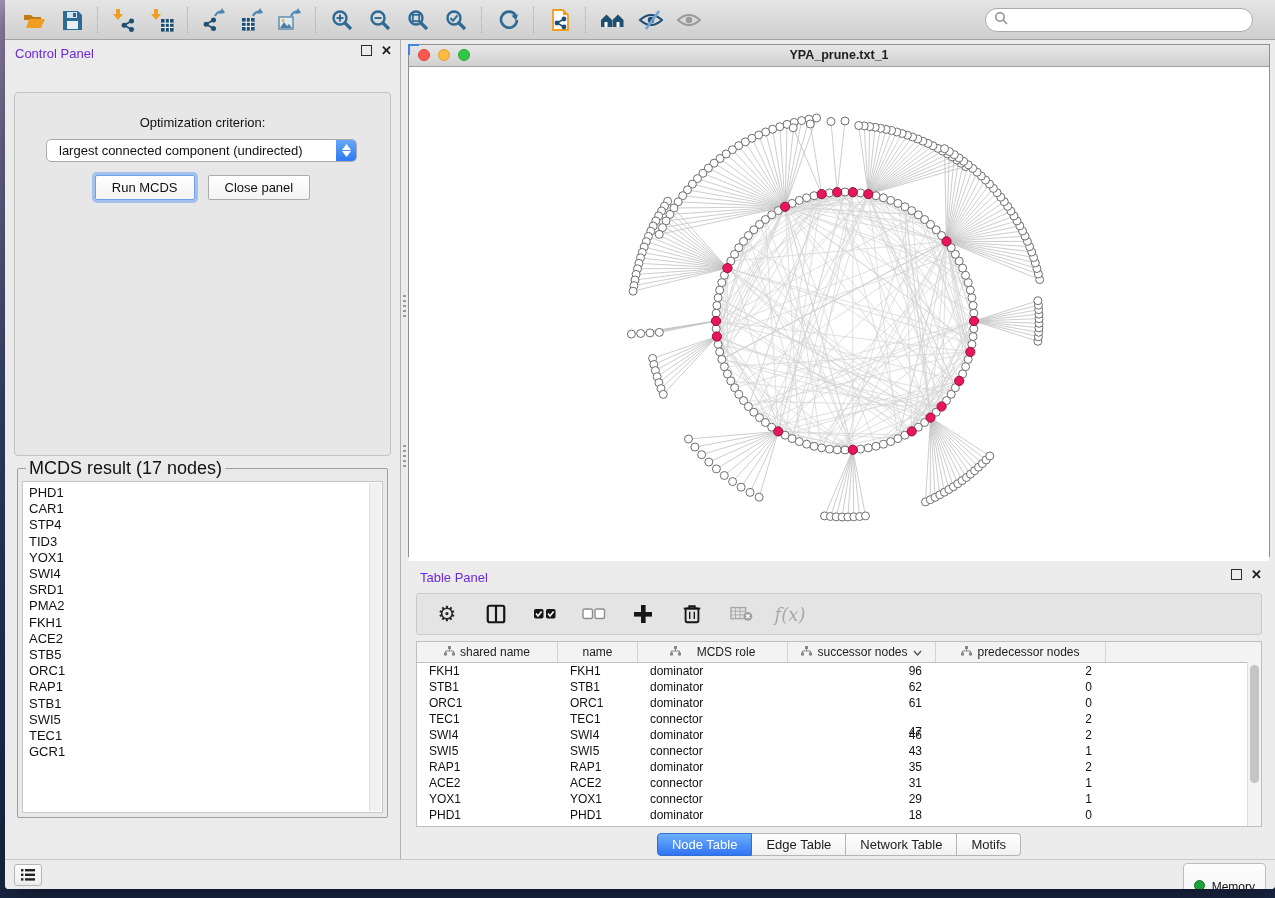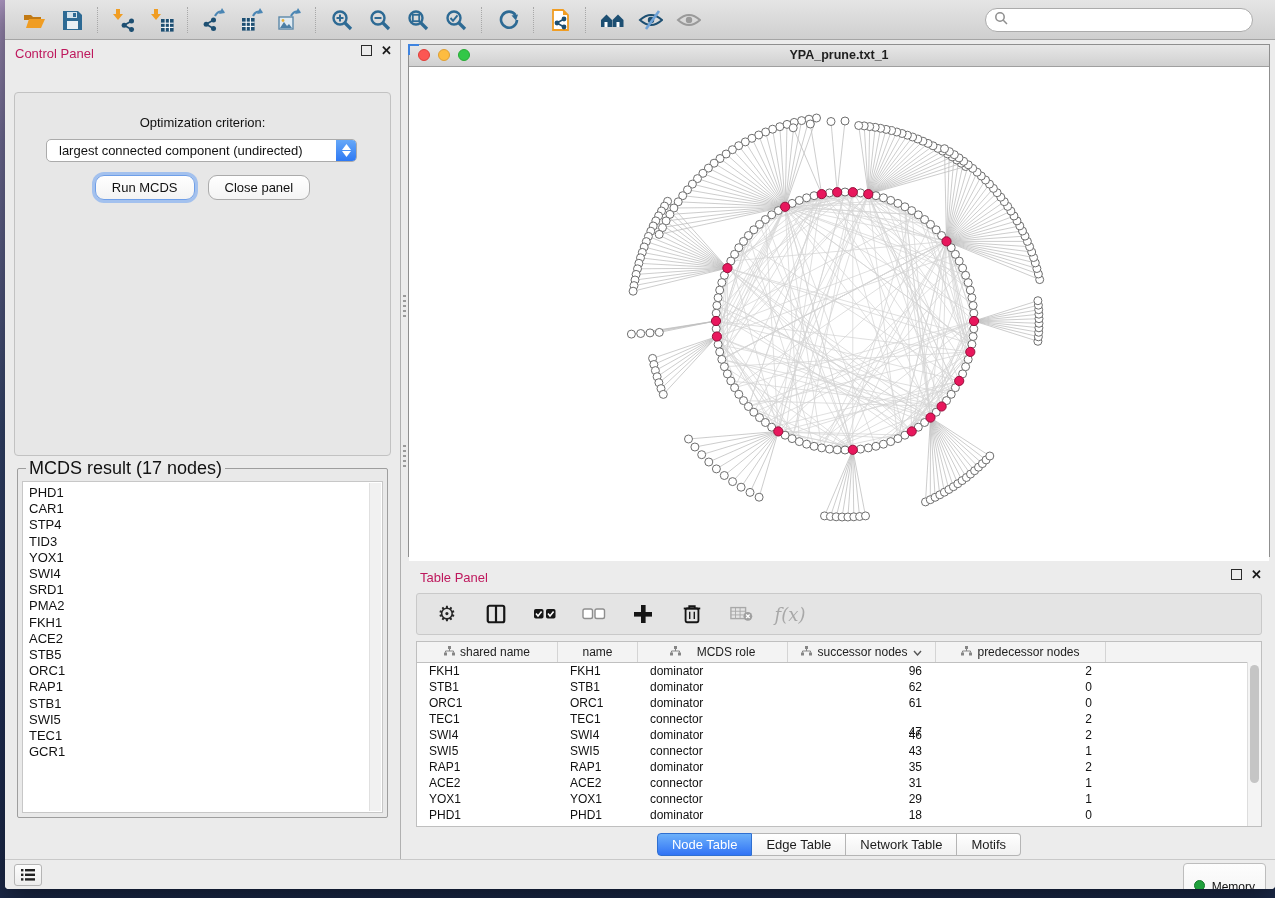--- a/index.html
+++ b/index.html
@@ -27,21 +27,21 @@
     background:#fff;border:1px solid #ababab;border-radius:13px;
     display:flex;align-items:center;padding-left:8px;box-sizing:border-box;
   }
   .searchbox input{border:none;outline:none;flex:1;height:18px;font-size:12px;background:transparent;}
   
   .control-panel{
     position:absolute;left:0;top:40px;width:396px;height:819px;
     background:#ebebeb;border-right:1px solid #b0b0b0;box-sizing:border-box;
   }
   .panel-head{position:absolute;left:0;top:0;width:100%;height:26px;}
-  .panel-title{position:absolute;left:10px;top:6px;font-size:13px;color:#be185d;}
+  .panel-title{position:absolute;left:10px;top:6px;font-size:13px;color:#6d28d9;}
   .panel-icons{position:absolute;right:8px;top:5px;display:flex;gap:9px;align-items:center;}
   .float-ic{width:9px;height:9px;border:1.6px solid #2b2b2b;display:inline-block;}
   .close-ic{font-size:13px;font-weight:bold;color:#1a1a1a;line-height:11px;}
   .tabrow{position:absolute;left:0;top:33px;width:100%;display:flex;justify-content:center;}
   .seg{height:21px;padding:0 14px;display:flex;align-items:center;font-size:13px;color:#1c1c1c;
        background:linear-gradient(#ffffff,#f1f1f1);border:1px solid #b5b5b5;border-left:none;cursor:default;}
   .seg:first-child{border-left:1px solid #b5b5b5;border-radius:4px 0 0 4px;}
   .seg:last-child{border-radius:0 4px 4px 0;}
   .seg.sel{background:linear-gradient(#6db1fa,#3173f5);color:#fff;border-color:#2f6fd0;}
   .tabcontent{
@@ -51,21 +51,21 @@
   .opt-label{position:absolute;left:0;width:100%;top:22px;text-align:center;font-size:13px;color:#111;}
   .dropdown{
     position:absolute;left:31px;right:33px;top:46px;height:23px;background:#fff;
     border:1px solid #ababab;border-radius:5px;display:flex;align-items:center;box-sizing:border-box;cursor:default;
   }
   .dropdown .dd-text{flex:1;font-size:13px;padding-left:12px;color:#111;white-space:nowrap;}
   .stepper{width:20px;height:21px;border-radius:0 4px 4px 0;background:linear-gradient(#66a8f8,#2e79f4);
     display:flex;flex-direction:column;align-items:center;justify-content:center;gap:1px;}
   .btnrow{position:absolute;left:0;top:82px;width:100%;display:flex;justify-content:center;gap:13px;}
   .mac-btn{height:23px;padding:0 16px;font-size:13px;color:#111;background:linear-gradient(#fff,#f3f3f3);
-    border:1px solid #ababab;border-radius:9px;display:flex;align-items:center;cursor:default;}
+    border:1px solid #ababab;border-radius:2px;display:flex;align-items:center;cursor:default;}
   .mac-btn.focused{border-color:#6f9fe8;box-shadow:0 0 0 3px rgba(96,156,245,.5);}
   fieldset.resultbox{
     position:absolute;left:12px;right:12px;top:418px;height:358px;
     border:1px solid #9e9e9e;border-radius:2px;margin:0;padding:0;background:#e9e9e9;
   }
   fieldset.resultbox legend{font-size:18px;color:#111;margin-left:8px;padding:0 3px;}
   .result-inner{position:absolute;left:4px;right:4px;top:2px;bottom:4px;background:#fff;border:1px solid #c7c7c7;overflow:hidden;}
   .result-list{position:absolute;left:6px;top:3px;right:18px;font-size:13px;line-height:16.2px;color:#111;}
   .result-track{position:absolute;right:1px;top:1px;bottom:1px;width:11px;background:#f1f1f1;border-left:1px solid #e0e0e0;}
   

